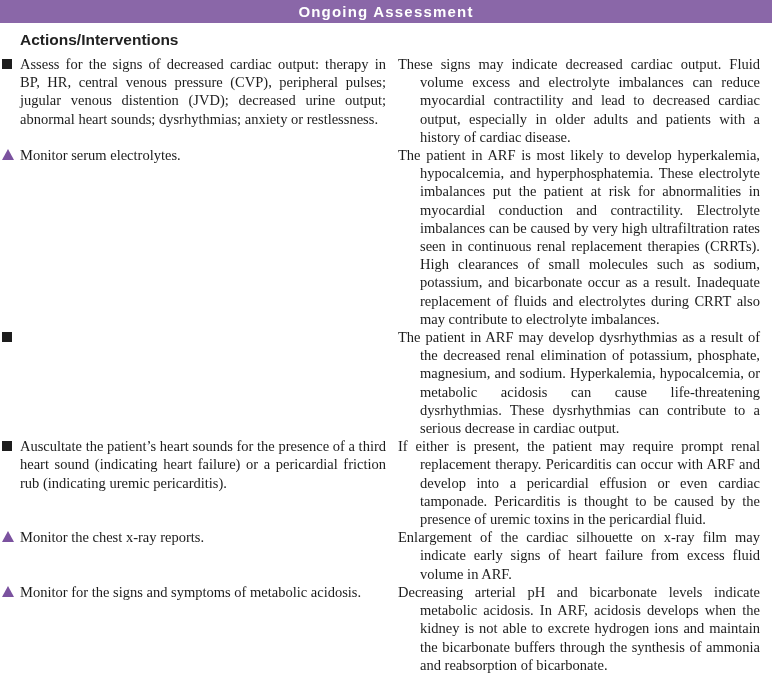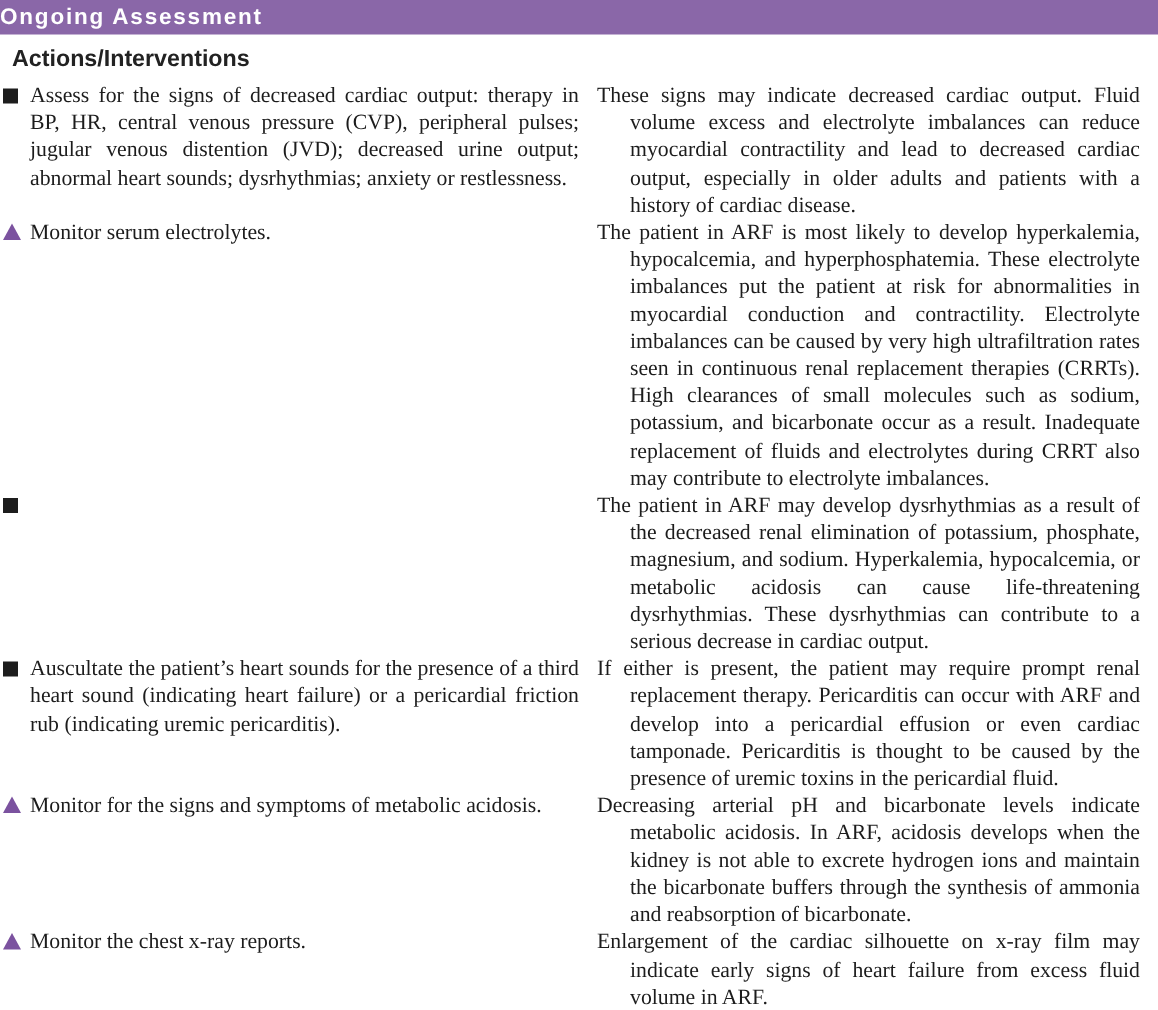--- a/index.html
+++ b/index.html
@@ -10,34 +10,34 @@
   *{box-sizing:border-box;margin:0;padding:0;}
   html,body{background:#ffffff;}
   body{
     width:772px;height:673px;overflow:hidden;
     font-family:"Liberation Serif", serif;
     color:var(--text);
   }
   .title-bar{
     width:772px;height:23px;
     background:var(--header-bg);
-    display:flex;align-items:center;
+    display:flex;align-items:center;justify-content:center;
   }
   .title-bar span{
     color:#ffffff;
     font-family:"Liberation Sans", sans-serif;
     font-weight:bold;font-size:15px;letter-spacing:1.2px;
   }
   .col-headers{
     display:flex;
     margin:8px 0 4px 0;
     font-family:"Liberation Sans", sans-serif;
     font-weight:bold;font-size:15.5px;color:#222222;
   }
-  .col-headers .left{width:314px;padding-left:8px;}
+  .col-headers .left{width:314px;padding-left:20px;}
   .col-headers .right{flex:1;}
   .content{padding:2px 0 0 0;}
   .row{display:flex;align-items:flex-start;}
   .cell{font-size:14.5px;line-height:18.2px;text-align:justify;}
   .cell.action{
     width:398px;flex:0 0 398px;
     padding:0 12px 0 20px;
     position:relative;
   }
   .cell.rationale{
@@ -96,26 +96,26 @@
     <div class="cell action">
       <span class="bullet square"></span>
       <span>Auscultate the patient’s heart sounds for the presence of a third heart sound (indicating heart failure) or a pericardial friction rub (indicating uremic pericarditis).</span>
     </div>
     <div class="cell rationale">If either is present, the patient may require prompt renal replacement therapy. Pericarditis can occur with ARF and develop into a pericardial effusion or even cardiac tamponade. Pericarditis is thought to be caused by the presence of uremic toxins in the pericardial fluid.</div>
   </div>
 
   <div class="row">
     <div class="cell action">
       <span class="bullet triangle"></span>
+      <span>Monitor the chest x-ray reports.</span>
+    </div>
+    <div class="cell rationale">Enlargement of the cardiac silhouette on x-ray film may indicate early signs of heart failure from excess fluid volume in ARF.</div>
+  </div>
+
+  <div class="row">
+    <div class="cell action">
+      <span class="bullet triangle"></span>
       <span>Monitor for the signs and symptoms of metabolic acidosis.</span>
     </div>
     <div class="cell rationale">Decreasing arterial pH and bicarbonate levels indicate metabolic acidosis. In ARF, acidosis develops when the kidney is not able to excrete hydrogen ions and maintain the bicarbonate buffers through the synthesis of ammonia and reabsorption of bicarbonate.</div>
   </div>
 
-  <div class="row">
-    <div class="cell action">
-      <span class="bullet triangle"></span>
-      <span>Monitor the chest x-ray reports.</span>
-    </div>
-    <div class="cell rationale">Enlargement of the cardiac silhouette on x-ray film may indicate early signs of heart failure from excess fluid volume in ARF.</div>
-  </div>
-
 </div>
 
 </body></html>

